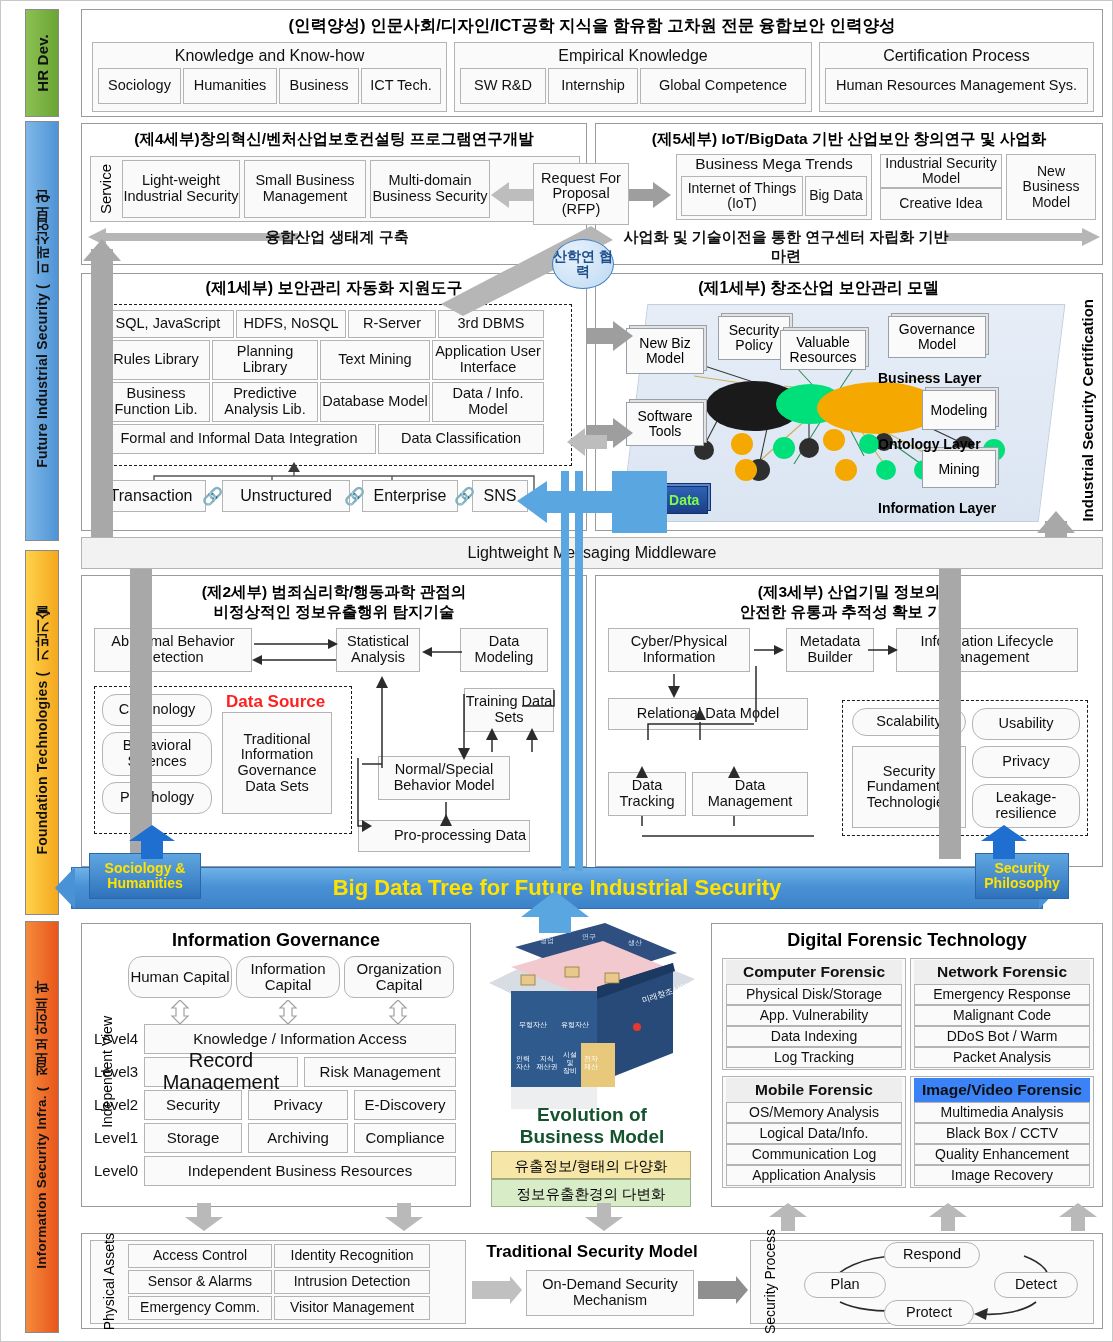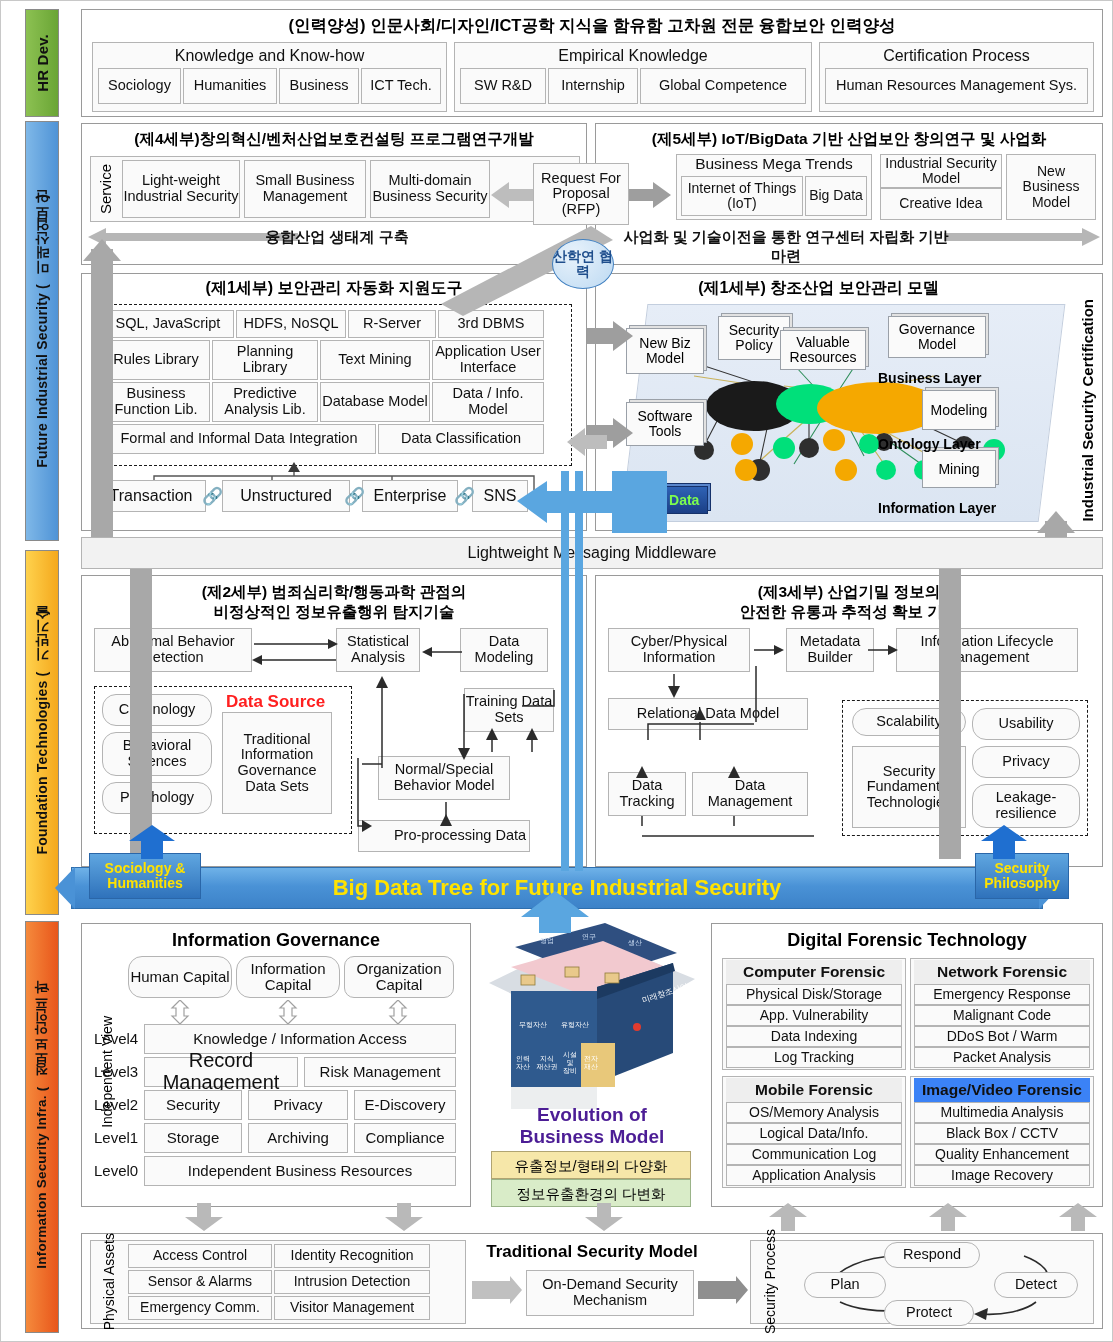--- a/index.html
+++ b/index.html
@@ -110,21 +110,21 @@
     background:linear-gradient(180deg,#2f62b5,#1b3f86);
     border:1px solid #15316a;
     color:#7CFC4F; font-weight:bold;
     display:flex; align-items:center; justify-content:center;
     box-shadow:3px -3px 0 -1px #5a86cc, 3px -3px 0 0 #15316a;
   }
   .layerlab { position:absolute; font-weight:bold; color:#000; }
   .evo-wrap { position:absolute; }
   .evo-title {
     position:absolute; width:100%; text-align:center;
-    font-weight:bold; color:#4c1d95; line-height:1.05;
+    font-weight:bold; color:#14532d; line-height:1.05;
   }
   .evo-band { position:absolute; border:1px solid #b0a472; text-align:center; }
   .isc {
     position:absolute; font-weight:bold; color:#000;
   }
   .isc span { writing-mode:vertical-rl; transform:rotate(180deg); white-space:nowrap; }
   .chainlink { position:absolute; color:#1a1a1a; font-weight:bold; }
   .ftxt { position:absolute; color:#111; }
   .ko-arrowtext {
     position:absolute; font-weight:bold; color:#111; text-align:center;

